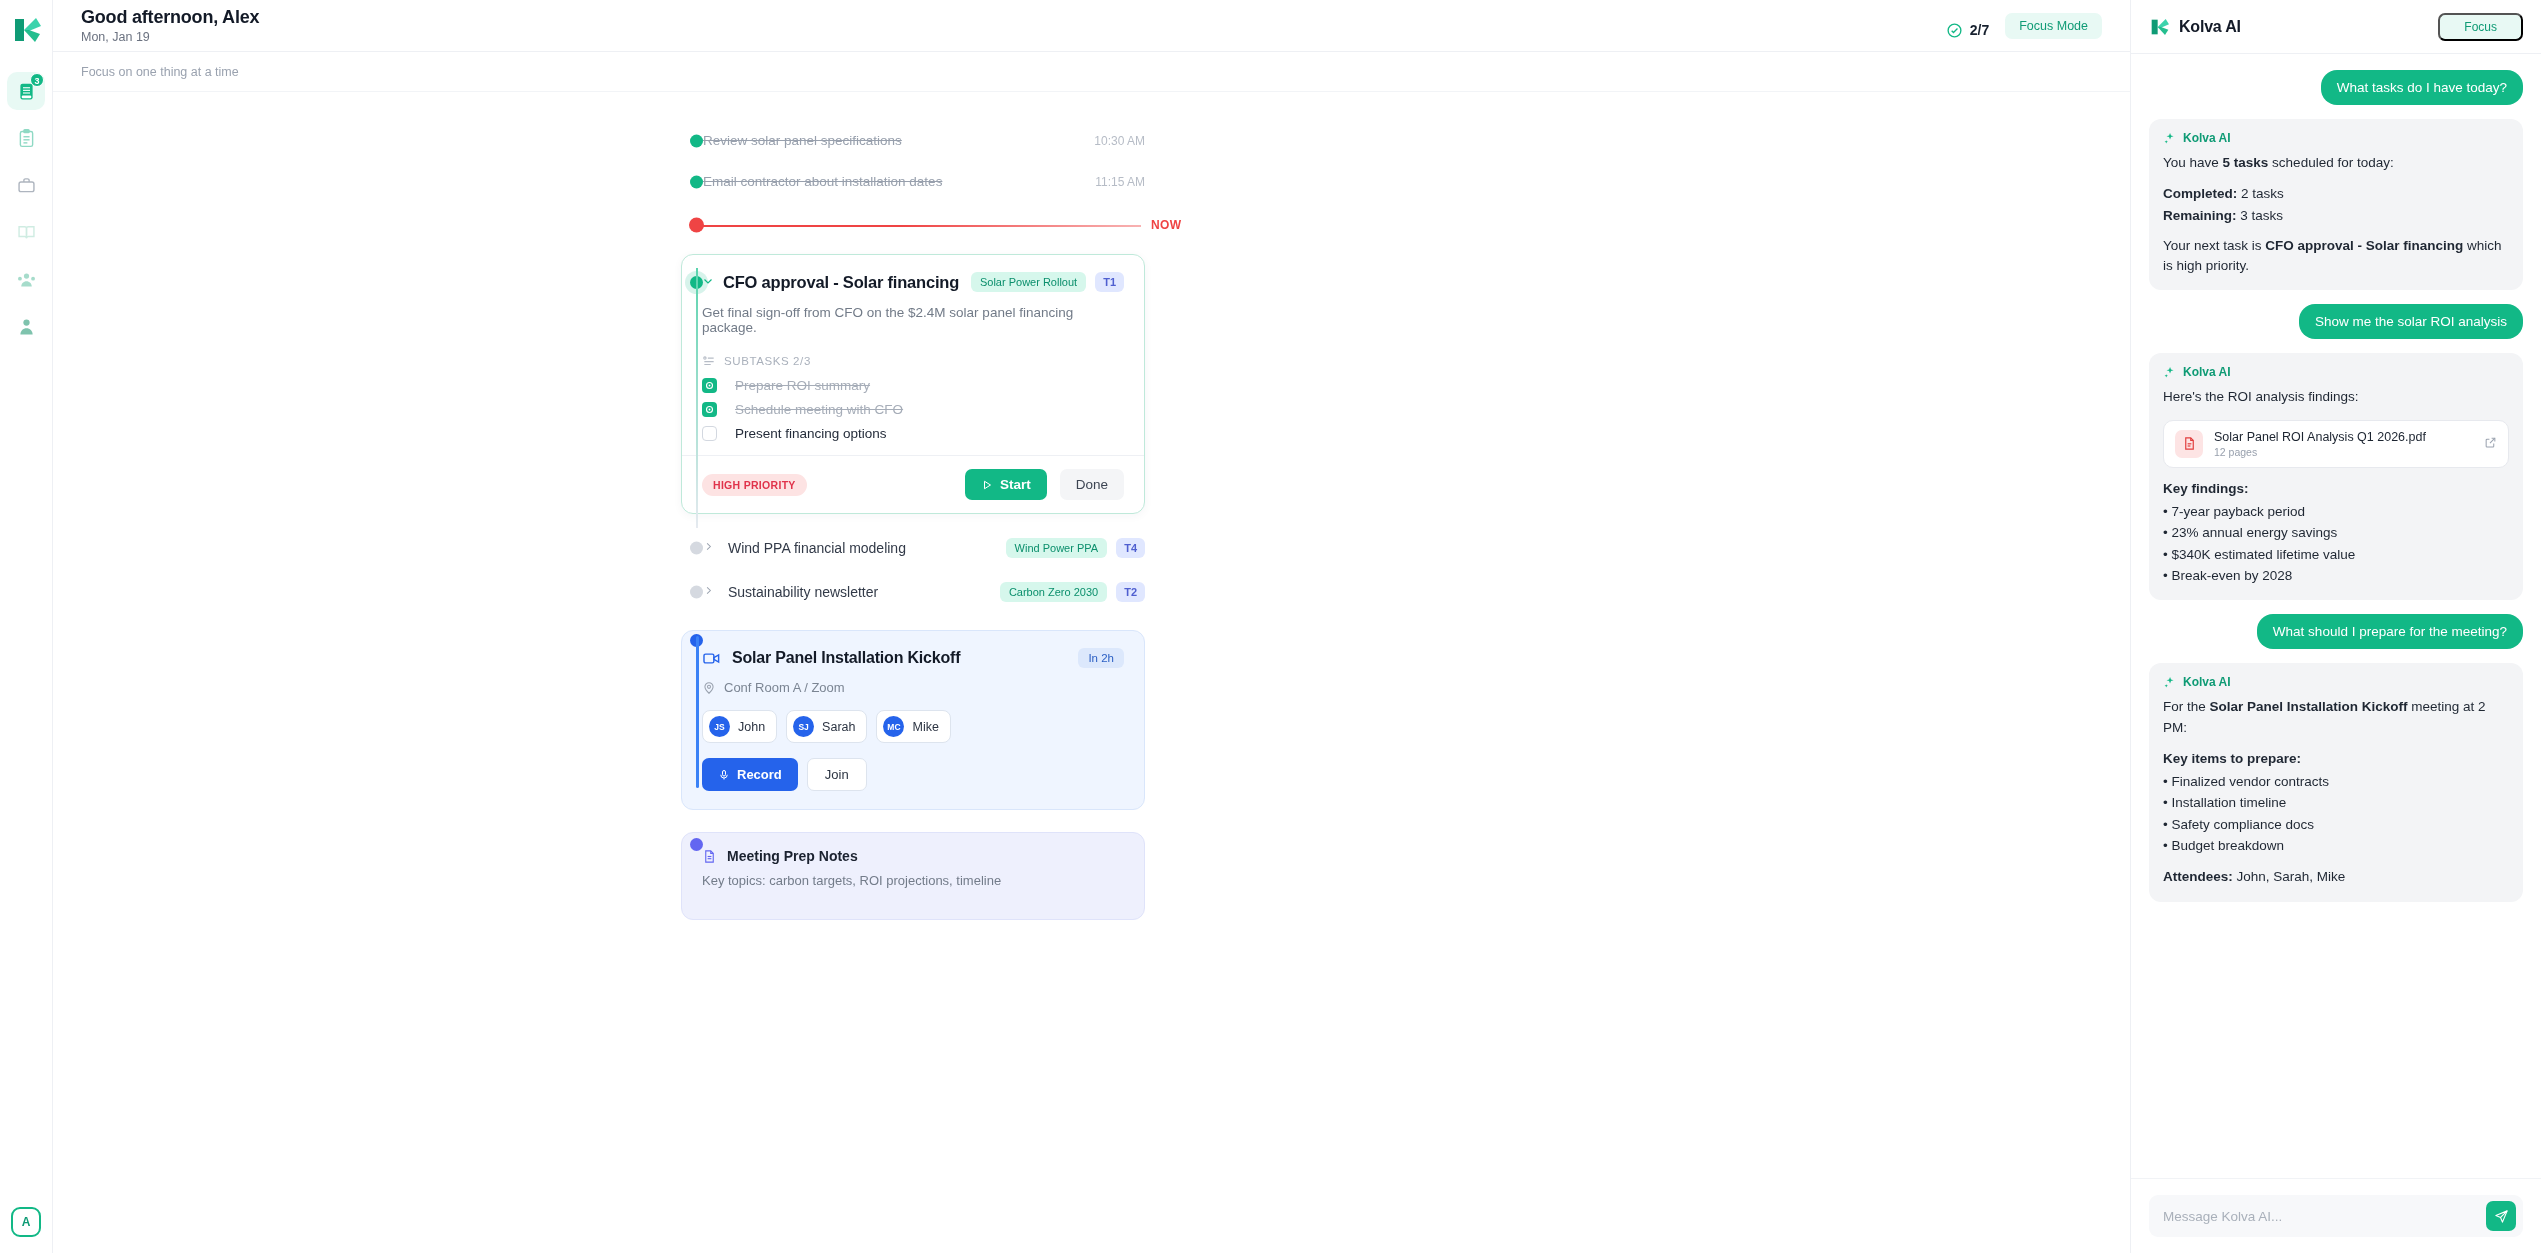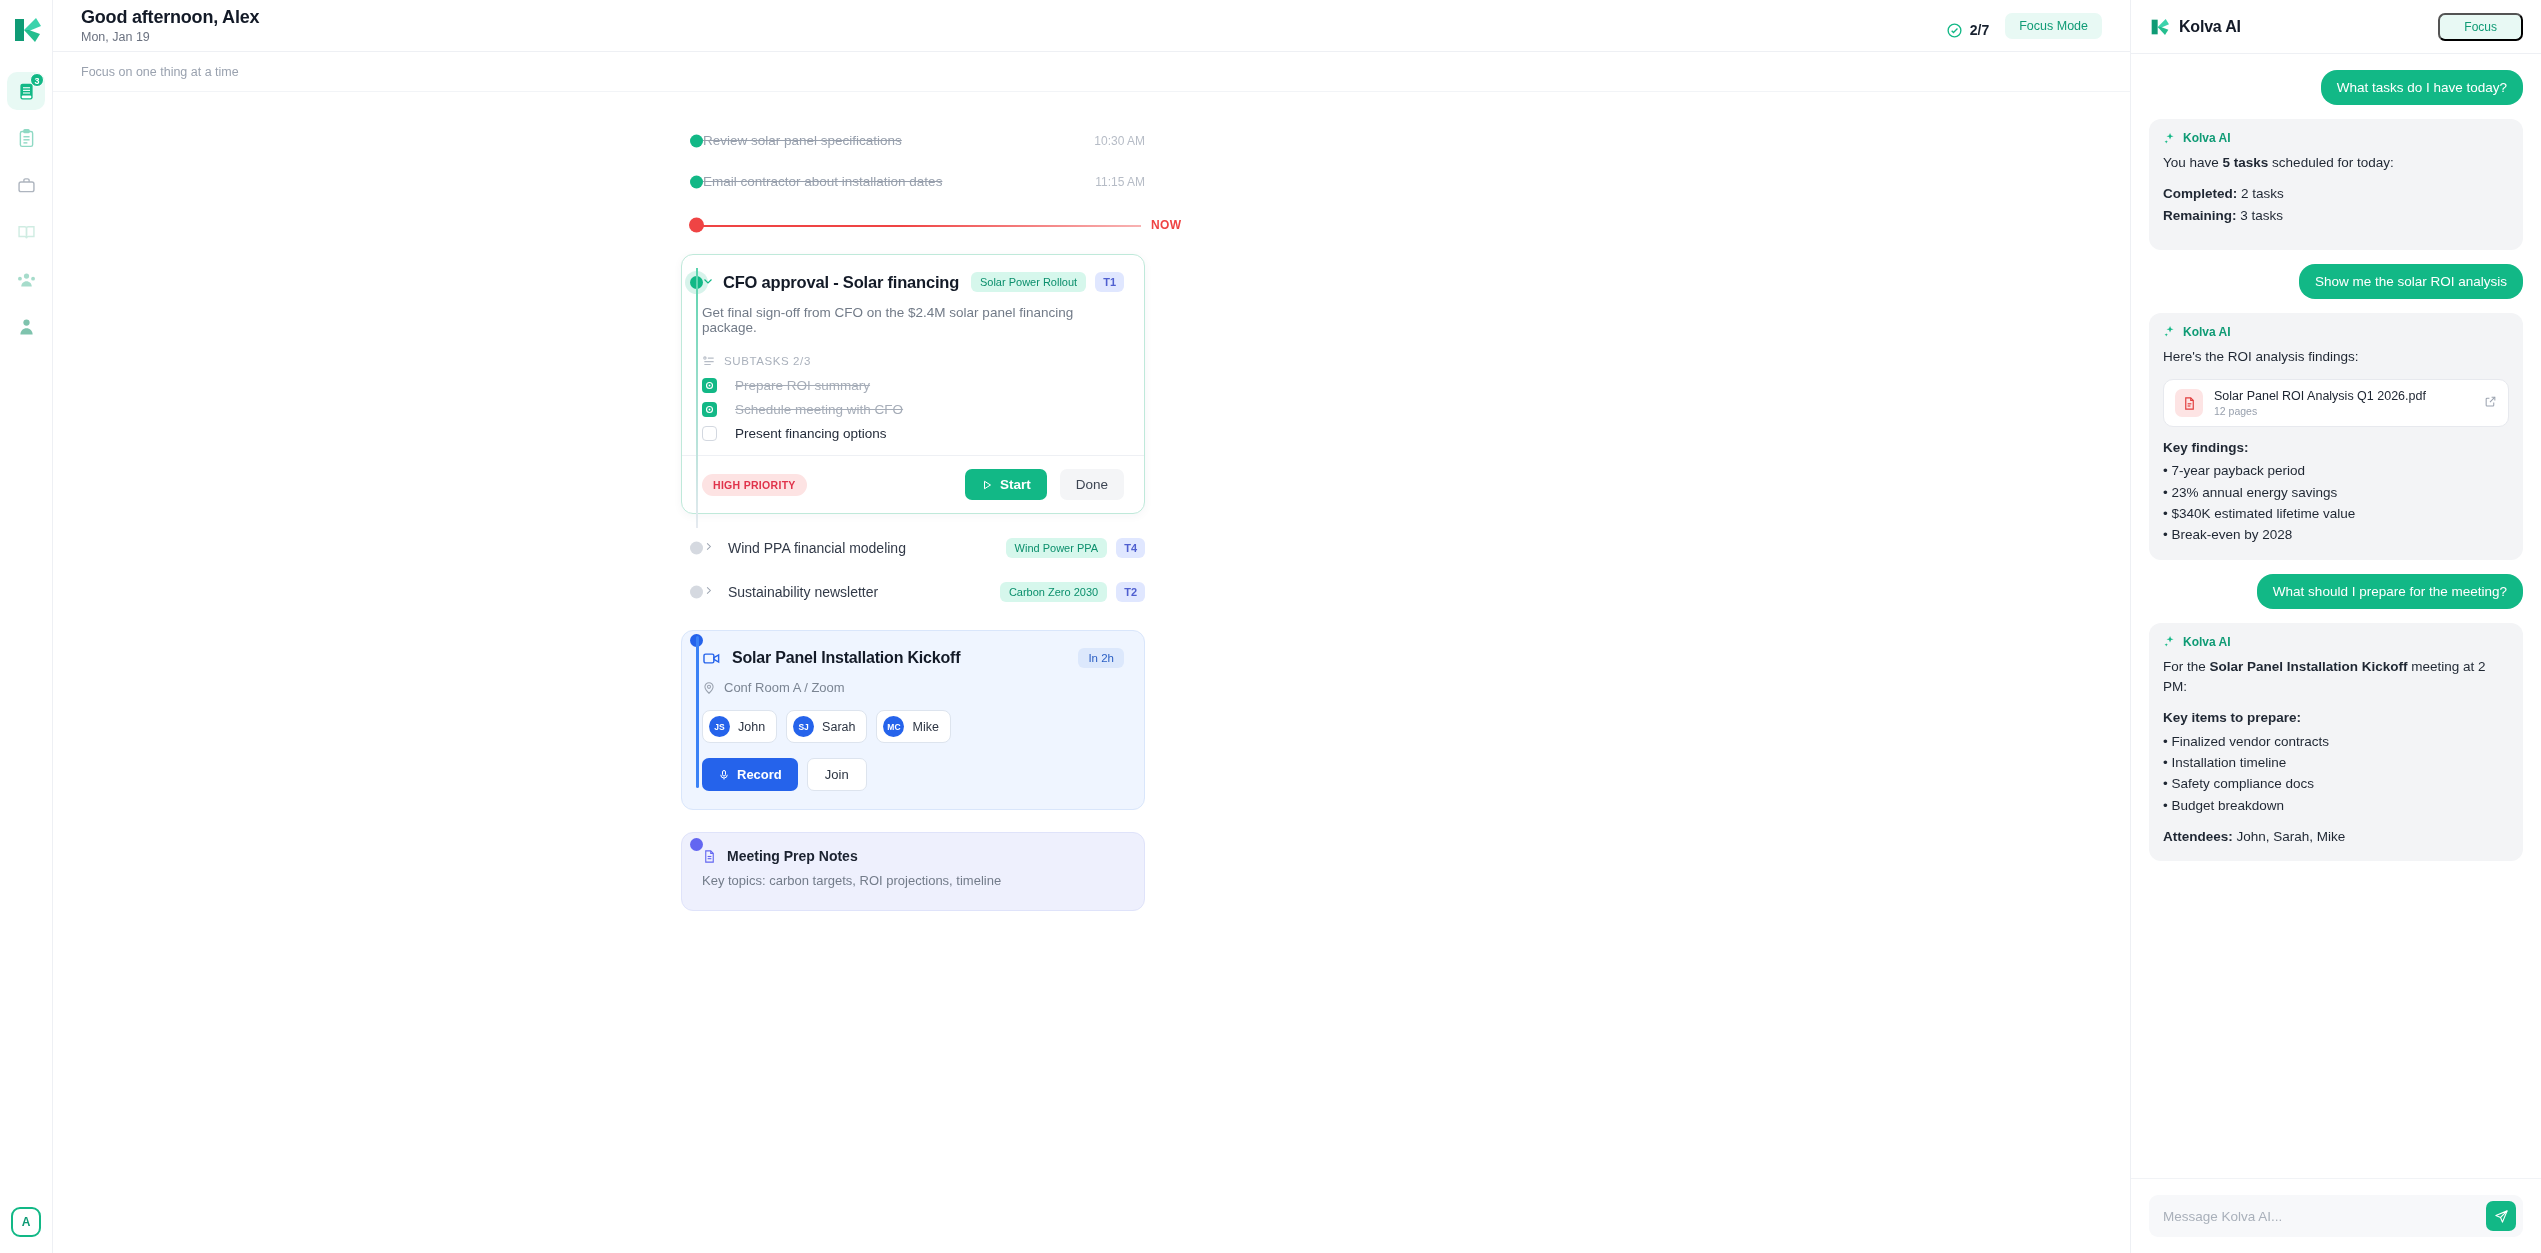--- a/index.html
+++ b/index.html
@@ -203,21 +203,21 @@
   }
   .btn-join {
     background: #fff; color: #2c3442; border: 1px solid #dde4ee; border-radius: 7px;
     font-size: 13px; padding: 8px 17px; cursor: pointer;
   }
 
   
   .note-wrap { position: relative; padding-left: 628px; padding-right: 985px; margin-top: 22px; }
   .note-card {
     background: #eef0fd; border: 1px solid #dfe3fa; border-radius: 12px;
-    padding: 15px 20px 22px 20px;
+    padding: 15px 20px 31px 20px;
   }
   .note-head { display: flex; align-items: center; gap: 10px; }
   .note-title { font-size: 14px; font-weight: 700; color: #1b2230; }
   .note-sub { font-size: 13px; color: #737c8a; margin-top: 9px; }
 
   
   .ai {
     width: 411px; flex: 0 0 411px; height: 100%;
     border-left: 1px solid #eef0f4; background: #fff;
     display: flex; flex-direction: column;
@@ -573,20 +573,23 @@
           <span>You have </span><span class="ai-strong">5 tasks</span><span> scheduled for today:</span>
         </div>
         <div class="ai-gap"></div>
         <div class="ai-li">
           <span class="ai-strong">Completed:</span><span> 2 tasks</span>
         </div>
         <div class="ai-li">
           <span class="ai-strong">Remaining:</span><span> 3 tasks</span>
         </div>
         <div class="ai-gap"></div>
+        <div class="ai-p">
+          <span>Your next task is </span><span class="ai-strong">CFO approval - Solar financing</span><span> which is high priority.</span>
+        </div>
       </div>
 
       <div class="msg-user">Show me the solar ROI analysis</div>
 
       <div class="msg-ai">
         <div class="ai-label">
           <svg width="13" height="13" viewBox="0 0 24 24" fill="#12b886">
             <path d="M13 2l1.8 4.6L19.5 8l-4.7 1.4L13 14l-1.8-4.6L6.5 8l4.7-1.4z"></path>
             <path d="M6 15l.9 2.3 2.3.9-2.3.9L6 21.4l-.9-2.3-2.3-.9 2.3-.9z"></path>
           </svg>

